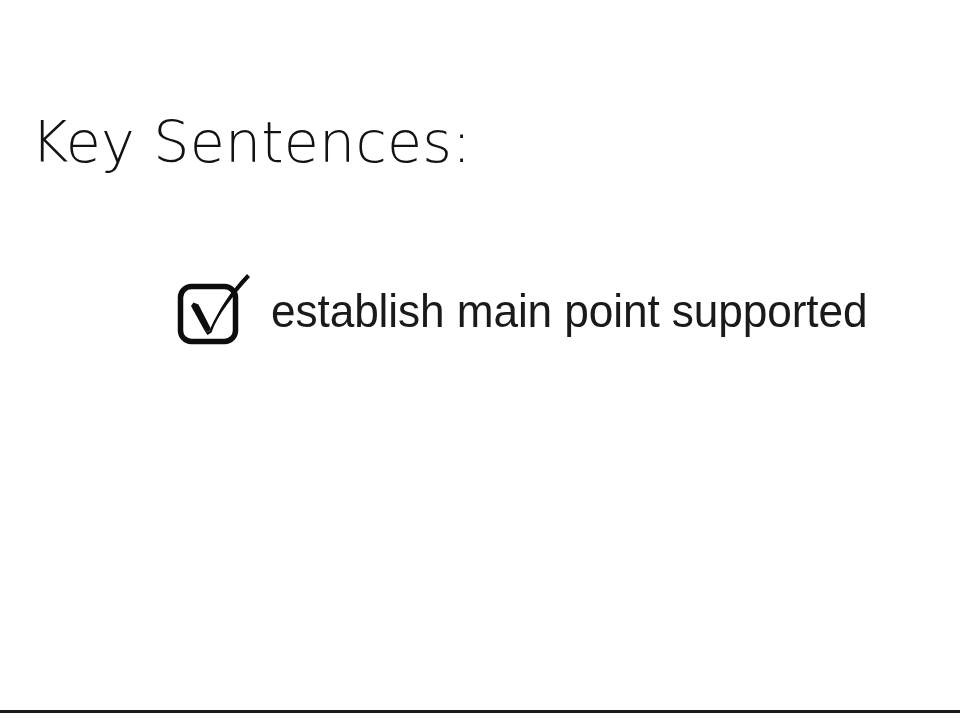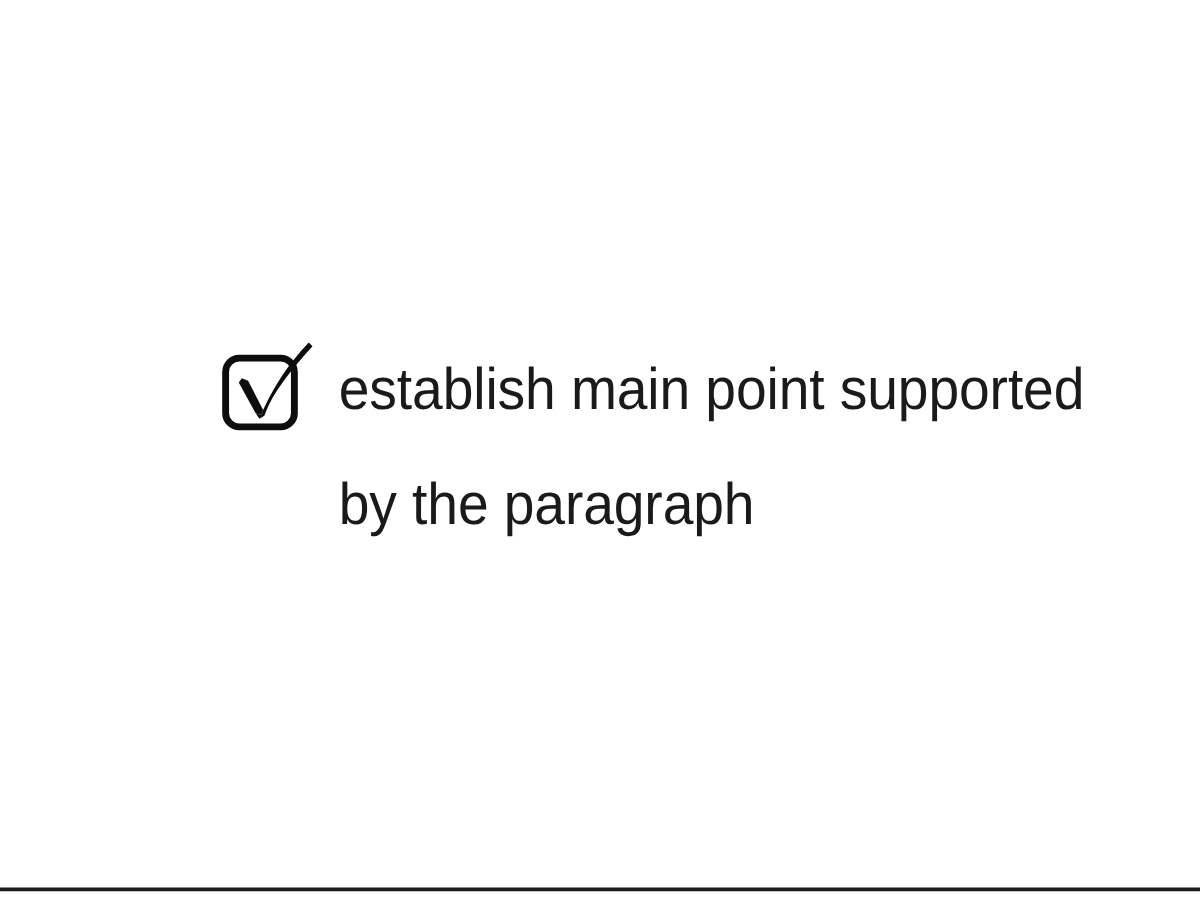--- a/index.html
+++ b/index.html
@@ -84,37 +84,35 @@
     width: 960px;
     height: 3px;
     background: #1a1a1a;
   }
 </style>
 </head>
 <body>
 
 <div class="slide">
 
+  <h1 class="slide-title">Key Sentences:</h1>
 
   <ul class="bullet-list">
 
     <li class="bullet-row">
       <span class="checkbox-icon">
         <svg viewBox="0 0 84 80" width="84" height="80" aria-hidden="true">
           <rect x="9.5" y="20.5" width="55" height="55" rx="11" ry="11" fill="none" stroke="#0d0d0d" stroke-width="5.5"></rect>
           <path d="M20 40 L22.5 36.5 L27.5 38.5 L39.5 62 L38 66 L33.5 64.5 Z" fill="#0d0d0d"></path>
           <path d="M33.5 64.5 L38 66 L39.5 62 C48 44 58 27 76 8 L79 11 C62 30 47 48 40.5 66.5 L36.5 69 Z" fill="#0d0d0d"></path>
         </svg>
       </span>
       <span class="bullet-text">establish main point supported</span>
     </li>
 
-    <li class="bullet-row continuation">
-      <span class="bullet-text">by the paragraph</span>
-    </li>
 
 
 
   </ul>
 
   <div class="bottom-rule"></div>
 
 </div>
 
 </body></html>

